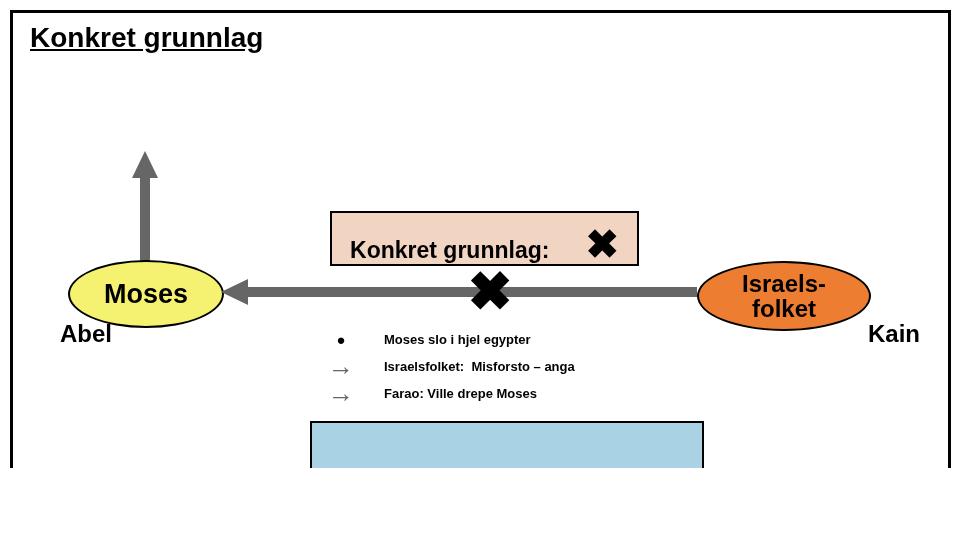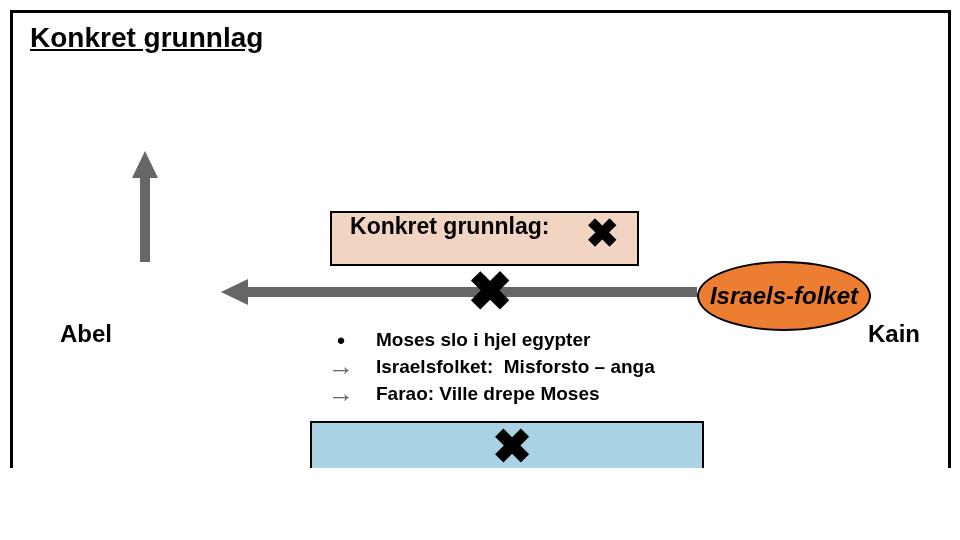--- a/index.html
+++ b/index.html
@@ -17,21 +17,21 @@
     white-space:nowrap;
   }
   .ellipse {
     position:absolute; border:2px solid var(--border-black,#000); border-radius:50%;
     display:flex; align-items:center; justify-content:center;
     font-weight:bold; text-align:center;
   }
   .ellipse-gud   { left:70px;  top:90px;  width:150px; height:60px; background:#ffffff; font-size:27px; }
   .ellipse-moses { left:68px;  top:260px; width:152px; height:64px; background:var(--moses-yellow,#F5F272); font-size:27px; }
   .ellipse-israel{ left:697px; top:261px; width:170px; height:66px; background:var(--israel-orange,#ED7D31); font-size:24px; line-height:1.05; }
-  .ellipse-israel .two-line { display:flex; align-items:center;font-style:italic; }
+  .ellipse-israel .two-line { display:flex; flex-direction:column; align-items:center; }
 
   .name-label { position:absolute; font-size:24px; font-weight:bold; white-space:nowrap;margin-left:32px; }
   .label-abel { left:28px;  top:320px; }
   .label-kain { left:836px; top:320px; }
 
   
   .v-arrow-shaft { position:absolute; left:140px; top:176px; width:10px; height:86px; background:var(--arrow-gray,#666); }
   .v-arrow-head  { position:absolute; left:132px; top:151px; width:0; height:0;
                    border-left:13px solid transparent; border-right:13px solid transparent;
                    border-bottom:27px solid var(--arrow-gray,#666); }
@@ -40,49 +40,52 @@
   .h-arrow-head  { position:absolute; left:221px; top:279px; width:0; height:0;
                    border-top:13px solid transparent; border-bottom:13px solid transparent;
                    border-right:27px solid var(--arrow-gray,#666); }
 
   .cross { font-weight:bold; line-height:1; color:#000; }
   .line-cross { position:absolute; left:459px; top:262px; width:62px; height:58px;
                 display:flex; align-items:center; justify-content:center; font-size:54px; }
 
   .callout {
     position:absolute; border:2px solid var(--border-black,#000);
-    display:flex; align-items:flex-start; justify-content:center;
+    display:flex; align-items:flex-end; justify-content:center;
     font-weight:bold; white-space:nowrap;gap:28px;
   }
   .callout-konkret { left:330px; top:211px; width:305px; height:51px;
                      background:var(--konkret-pink,#F2D4C3); font-size:23px; }
   .callout-konkret .cross { font-size:40px; margin-left:8px; }
   .callout-plan { left:310px; top:421px; width:390px; height:97px;
                   background:var(--plan-blue,#A9D3E5); font-size:25px; }
   .callout-plan .cross { font-size:48px; margin-left:10px; }
 
   .bullet-list { position:absolute; left:318px; top:326px; }
   .bullet-row  { display:flex; align-items:center; height:27px; }
   .bullet-marker { width:46px; text-align:center; font-weight:bold; }
   .bullet-marker.dot   { font-size:15px; color:#000; }
   .bullet-marker.arrow { font-size:26px; color:var(--arrow-gray,#666); }
-  .bullet-text { font-size:19px; font-weight:bold; margin-left:12px; white-space:pre; }
+  .bullet-text { font-size:13px; font-weight:bold; margin-left:20px; white-space:pre; }
 </style>
 </head>
 <body>
 
 <div class="page">
   <div class="frame"></div>
 
   <div class="slide-title">Konkret grunnlag</div>
 
 
   <div class="v-arrow-shaft"></div>
   <div class="v-arrow-head"></div>
 
+  <div class="ellipse ellipse-moses">
+    <span>Moses</span>
+  </div>
 
   <div class="name-label label-abel">Abel</div>
 
   <div class="h-arrow-shaft"></div>
   <div class="h-arrow-head"></div>
 
   <div class="line-cross cross">✖</div>
 
   <div class="callout callout-konkret">
     <span>Konkret grunnlag:</span>

